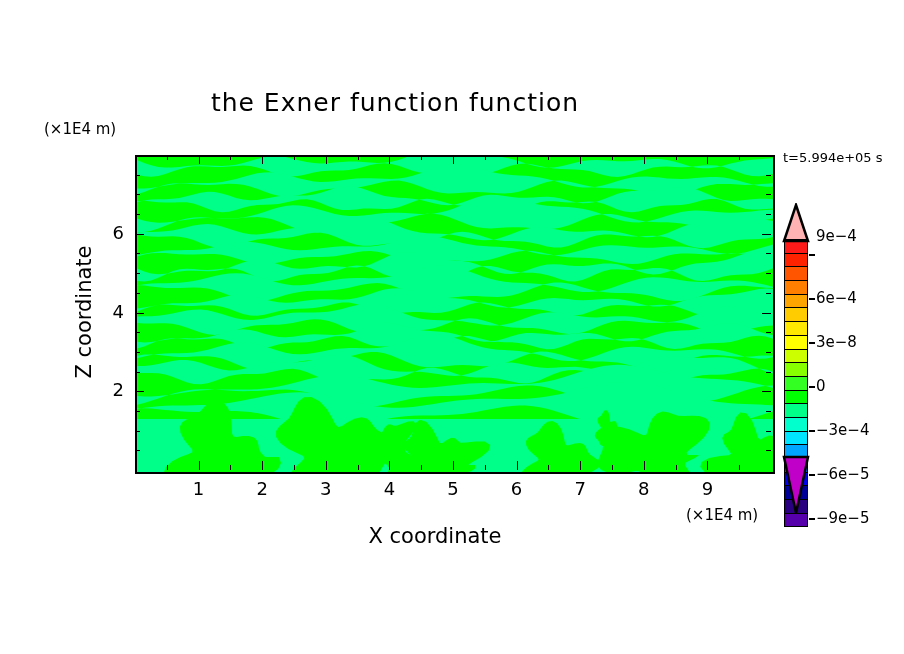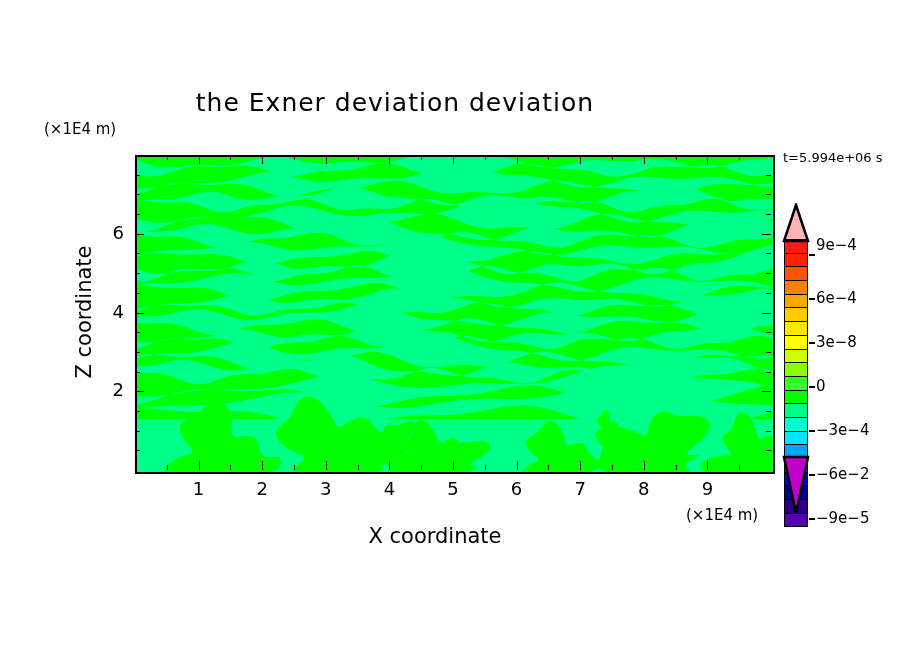--- a/index.html
+++ b/index.html
@@ -54,27 +54,27 @@
   #cap-bot{top:457px;
            border-left:12px solid transparent;
            border-right:12px solid transparent;
            border-top:56px solid #c000c8;}
   .clab{position:absolute;left:816px;font-size:15px;white-space:nowrap;}
   .ctick{position:absolute;left:809px;width:6px;height:2px;background:#000;}
 </style>
 </head>
 <body>
 
-<div class="abs" id="title">the Exner deviation deviation</div>
+<div class="abs" id="title">the Exner function function</div>
 
 <div class="abs" id="unit-top">(×1E4 m)</div>
 
 <div class="abs" id="unit-right">(×1E4 m)</div>
 
-<div class="abs" id="timestamp">t=5.994e+06 s</div>
+<div class="abs" id="timestamp">t=5.994e+05 s</div>
 
 <div class="abs" id="xtitle">X coordinate</div>
 
 <div class="abs" id="ztitle">Z coordinate</div>
 
 <div class="abs" id="plot">
   <svg id="field" viewBox="0 0 636 315" preserveAspectRatio="none">
     <rect x="0" y="0" width="636" height="315" fill="#00ff00"></rect>
     <g id="bands" fill="#00ff88">
         <path d="M 0.0 3.0 L 7.1 5.9 L 14.1 8.3 L 21.2 9.9 L 28.3 10.6 L 35.3 10.5 L 42.4 9.9 L 49.5 9.1 L 56.5 8.5 L 63.6 8.3 L 70.7 8.4 L 77.7 8.7 L 84.8 8.9 L 91.9 8.6 L 98.9 7.7 L 106.0 6.0 L 113.1 4.0 L 120.1 1.9 L 127.2 0.2 L 134.3 -0.8 L 141.3 -0.8 L 148.4 0.1 L 155.5 1.7 L 162.5 3.5 L 169.6 5.1 L 176.7 6.1 L 183.7 6.5 L 190.8 6.2 L 197.9 5.6 L 204.9 4.9 L 212.0 4.6 L 219.1 4.6 L 226.1 5.0 L 233.2 5.6 L 240.3 5.9 L 247.3 5.7 L 254.4 4.7 L 261.5 2.9 L 268.5 0.4 L 275.6 -2.3 L 282.7 -4.7 L 289.7 -6.4 L 296.8 -7.2 L 303.9 -7.1 L 310.9 -6.1 L 318.0 -4.8 L 325.1 -3.4 L 332.1 -2.3 L 339.2 -1.6 L 346.3 -1.2 L 353.3 -1.0 L 360.4 -0.6 L 367.5 0.4 L 374.5 1.9 L 381.6 4.0 L 388.7 6.4 L 395.7 8.6 L 402.8 10.1 L 409.9 10.8 L 416.9 10.5 L 424.0 9.3 L 431.1 7.5 L 438.1 5.7 L 445.2 4.1 L 452.3 3.2 L 459.3 3.0 L 466.4 3.3 L 473.5 3.8 L 480.5 4.2 L 487.6 4.3 L 494.7 3.9 L 501.7 3.2 L 508.8 2.4 L 515.9 1.9 L 522.9 2.0 L 530.0 2.9 L 537.1 4.5 L 544.1 6.6 L 551.2 8.7 L 558.3 10.4 L 565.3 11.3 L 572.4 11.2 L 579.5 10.2 L 586.5 8.5 L 593.6 6.6 L 600.7 4.9 L 607.7 3.5 L 614.8 2.7 L 621.9 2.2 L 628.9 1.8 L 636.0 1.2 L 636.0 17.1 L 628.9 18.5 L 621.9 19.3 L 614.8 19.0 L 607.7 17.5 L 600.7 15.1 L 593.6 12.4 L 586.5 10.1 L 579.5 8.6 L 572.4 8.2 L 565.3 8.6 L 558.3 9.3 L 551.2 10.0 L 544.1 10.2 L 537.1 9.9 L 530.0 9.6 L 522.9 9.8 L 515.9 10.6 L 508.8 12.4 L 501.7 14.8 L 494.7 17.3 L 487.6 19.1 L 480.5 19.9 L 473.5 19.4 L 466.4 17.9 L 459.3 15.9 L 452.3 14.1 L 445.2 12.9 L 438.1 12.4 L 431.1 12.2 L 424.0 12.1 L 416.9 11.5 L 409.9 10.4 L 402.8 8.9 L 395.7 7.4 L 388.7 6.6 L 381.6 6.9 L 374.5 8.4 L 367.5 10.8 L 360.4 13.5 L 353.3 15.8 L 346.3 17.2 L 339.2 17.6 L 332.1 17.3 L 325.1 16.6 L 318.0 16.0 L 310.9 16.0 L 303.9 16.3 L 296.8 16.6 L 289.7 16.5 L 282.7 15.6 L 275.6 13.7 L 268.5 11.3 L 261.5 8.8 L 254.4 6.9 L 247.3 6.2 L 240.3 6.7 L 233.2 8.1 L 226.1 10.0 L 219.1 11.7 L 212.0 12.9 L 204.9 13.4 L 197.9 13.5 L 190.8 13.7 L 183.7 14.3 L 176.7 15.6 L 169.6 17.2 L 162.5 18.7 L 155.5 19.5 L 148.4 19.2 L 141.3 17.7 L 134.3 15.3 L 127.2 12.6 L 120.1 10.4 L 113.1 9.0 L 106.0 8.6 L 98.9 8.9 L 91.9 9.6 L 84.8 10.0 L 77.7 9.9 L 70.7 9.6 L 63.6 9.2 L 56.5 9.3 L 49.5 10.3 L 42.4 12.2 L 35.3 14.6 L 28.3 17.1 L 21.2 19.0 L 14.1 19.7 L 7.1 19.2 L 0.0 17.8 Z"></path>
@@ -204,31 +204,31 @@
 <div class="xlab" style="left: 310.8px;">3</div>
 <div class="xlab" style="left: 374.4px;">4</div>
 <div class="xlab" style="left: 438px;">5</div>
 <div class="xlab" style="left: 501.6px;">6</div>
 <div class="xlab" style="left: 565.2px;">7</div>
 <div class="xlab" style="left: 628.8px;">8</div>
 <div class="xlab" style="left: 692.4px;">9</div>
 <div class="ylab" style="top: 379.25px;">2</div>
 <div class="ylab" style="top: 300.5px;">4</div>
 <div class="ylab" style="top: 221.75px;">6</div>
-<div class="clab" style="top: 236px;">9e−4</div>
+<div class="clab" style="top: 227px;">9e−4</div>
 <div class="ctick" style="top: 253.7px;"></div>
 <div class="clab" style="top: 288.8px;">6e−4</div>
 <div class="ctick" style="top: 297.8px;"></div>
 <div class="clab" style="top: 332.9px;">3e−8</div>
 <div class="ctick" style="top: 341.9px;"></div>
 <div class="clab" style="top: 377px;">0</div>
 <div class="ctick" style="top: 386px;"></div>
 <div class="clab" style="top: 421.1px;">−3e−4</div>
 <div class="ctick" style="top: 430.1px;"></div>
-<div class="clab" style="top: 465.2px;">−6e−2</div>
+<div class="clab" style="top: 465.2px;">−6e−5</div>
 <div class="ctick" style="top: 474.2px;"></div>
 <div class="clab" style="top: 509.3px;">−9e−5</div>
 <div class="ctick" style="top: 518.3px;"></div>
 <svg class="abs" width="28" height="40" style="left: 782px; top: 203px;">
     <path d="M 14 2 L 26 38 L 2 38 Z" fill="none" stroke="#000" stroke-width="2.5"></path>
   </svg>
 <svg width="28" height="60" style="position: absolute; left: 782px; top: 455px;">
     <path d="M 2 2 L 26 2 L 14 58 Z" fill="none" stroke="#000" stroke-width="2.5"></path>
   </svg>
 

